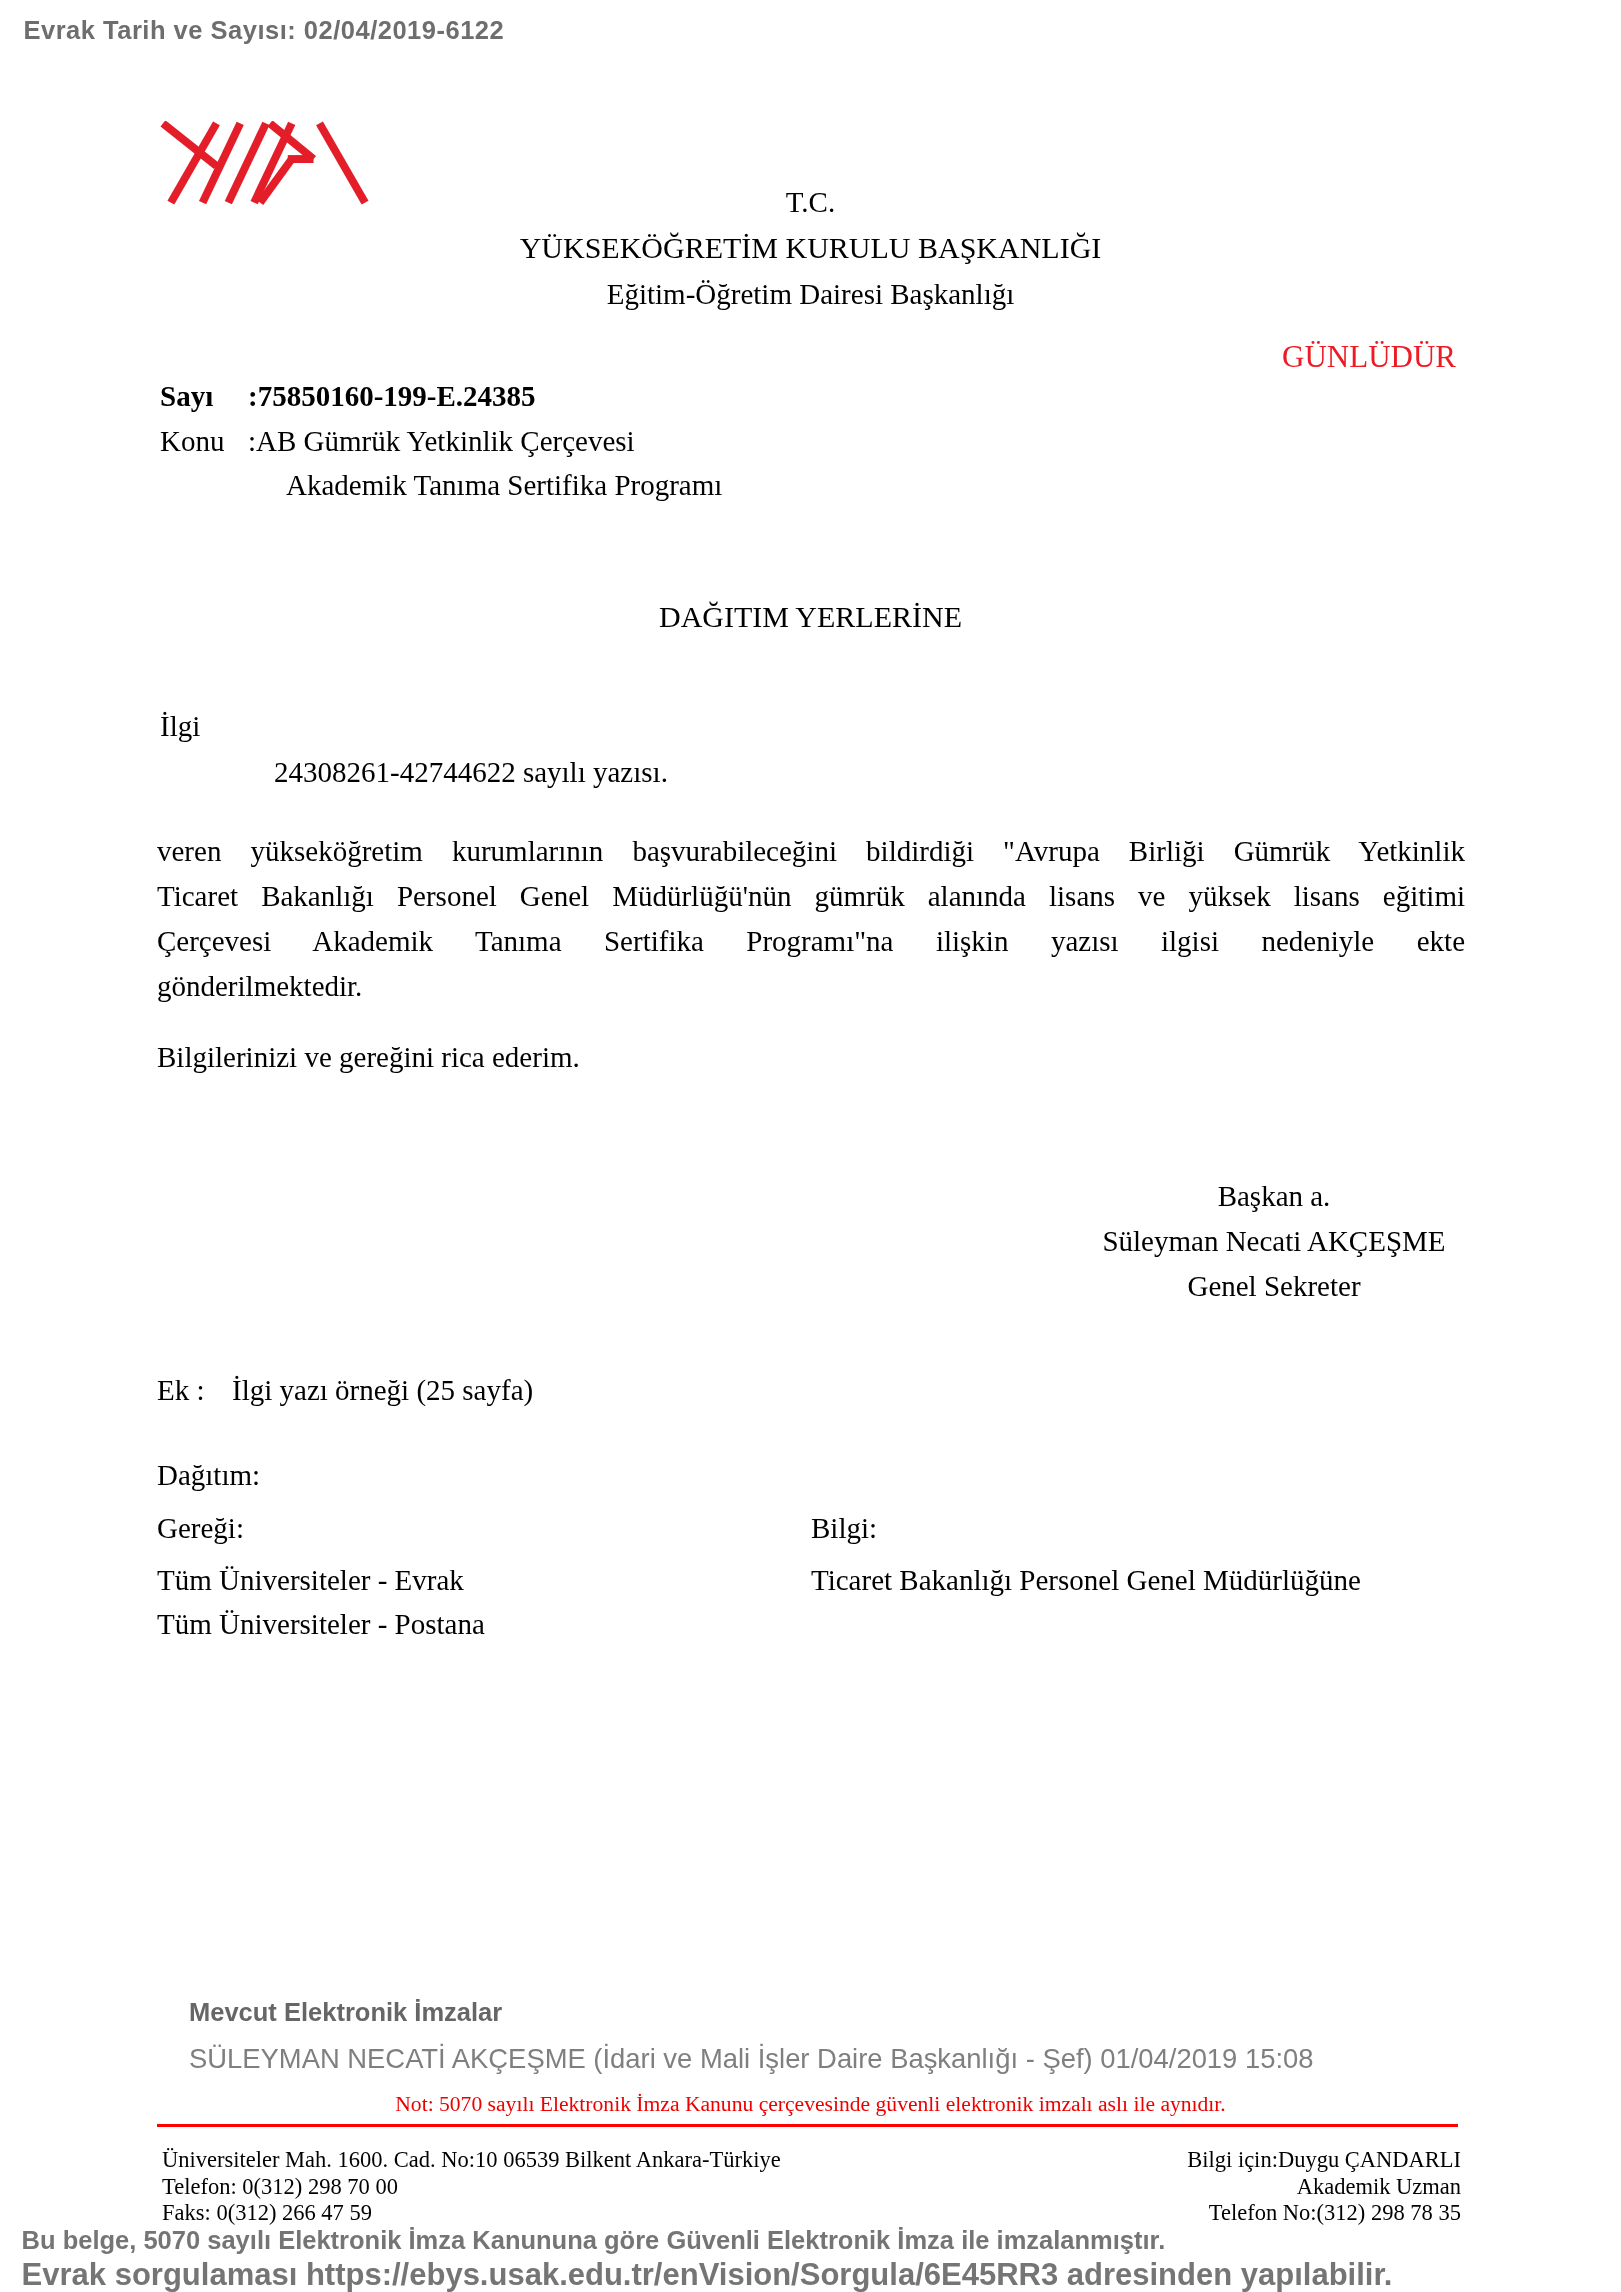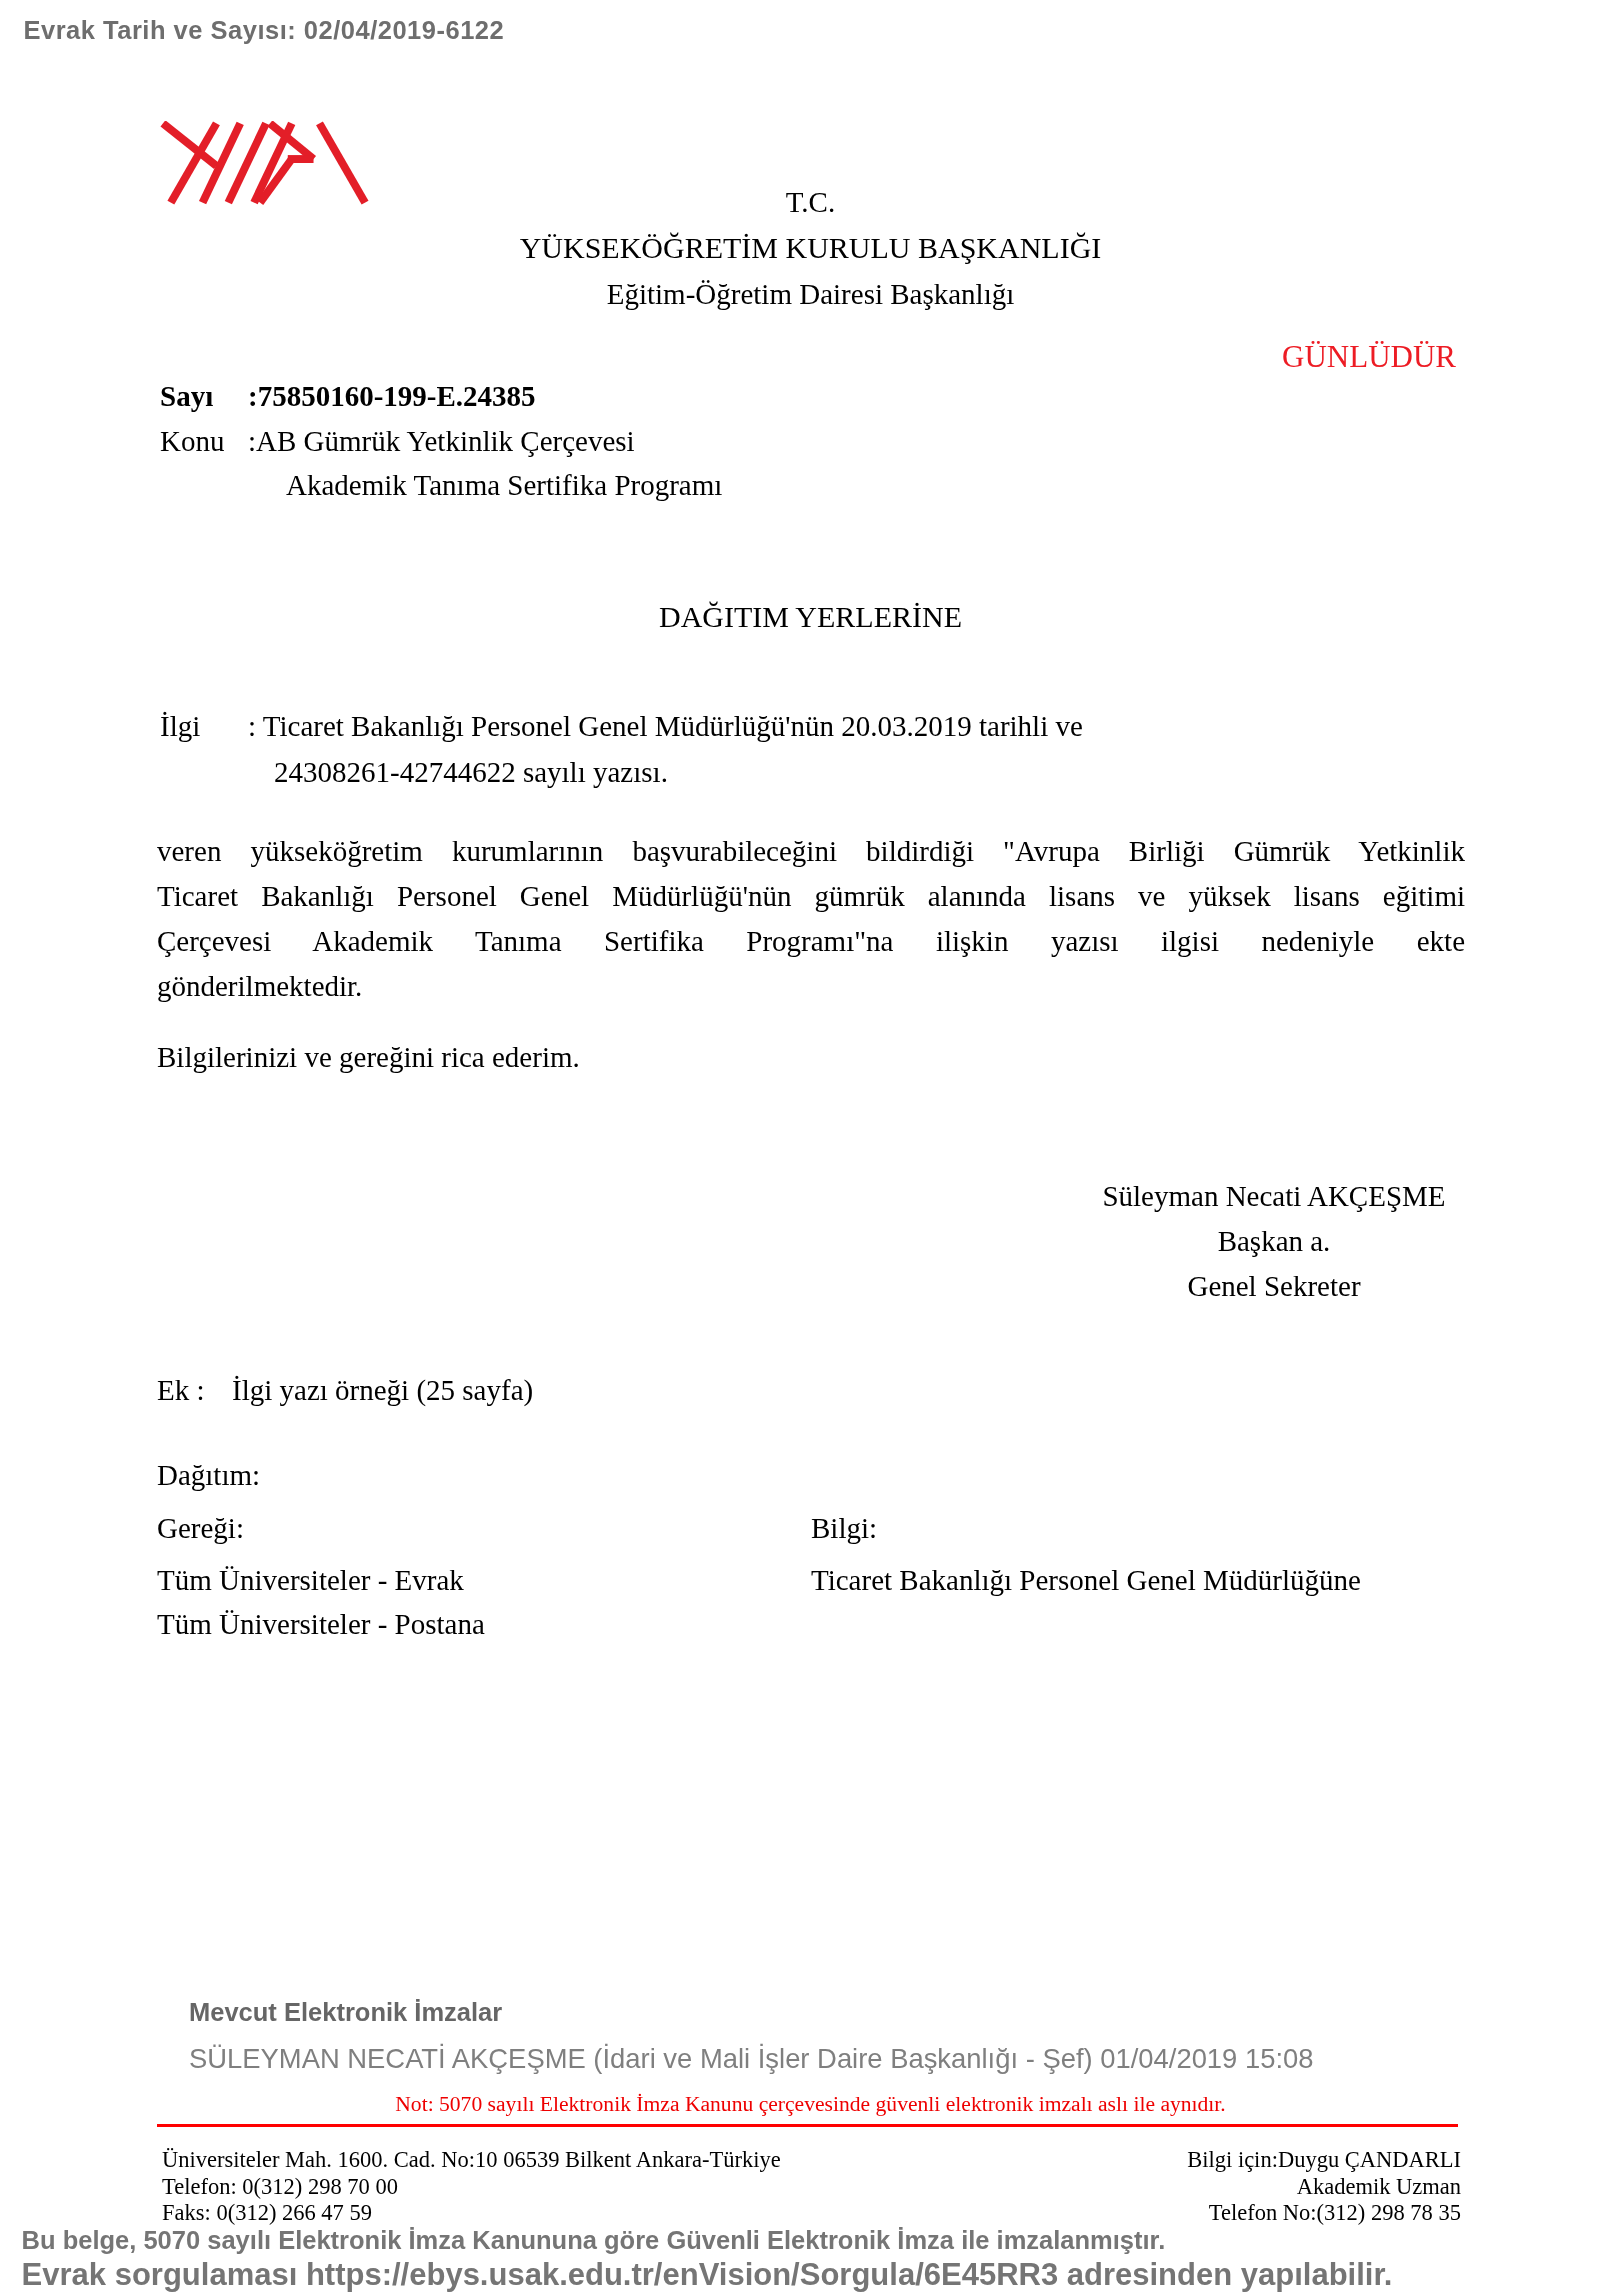--- a/index.html
+++ b/index.html
@@ -98,35 +98,34 @@
 
   <div class="abs meta-label row-sayi">Sayı</div>
   <div class="abs meta-value row-sayi">:75850160-199-E.24385</div>
   <div class="abs meta-label row-konu">Konu</div>
   <div class="abs meta-value row-konu">:AB Gümrük Yetkinlik Çerçevesi</div>
   <div class="abs konu-line2">Akademik Tanıma Sertifika Programı</div>
 
   <div class="abs recipient">DAĞITIM YERLERİNE</div>
 
   <div class="abs meta-label row-ilgi">İlgi</div>
-  <div class="abs meta-value row-ilgi">: Ticaret Bakanlığı Personel Genel Müdürlüğü'nün 20.03.2019 tarihli ve</div>
   <div class="abs ilgi-line2">24308261-42744622 sayılı yazısı.</div>
 
   <div class="abs body-par">
     <div class="just">veren yükseköğretim kurumlarının başvurabileceğini bildirdiği "Avrupa Birliği Gümrük Yetkinlik</div>
     <div class="just">Ticaret Bakanlığı Personel Genel Müdürlüğü'nün gümrük alanında lisans ve yüksek lisans eğitimi</div>
     <div class="just">Çerçevesi Akademik Tanıma Sertifika Programı"na ilişkin yazısı ilgisi nedeniyle ekte</div>
     <div class="last">gönderilmektedir.</div>
   </div>
 
   <div class="abs closing">Bilgilerinizi ve gereğini rica ederim.</div>
 
   <div class="abs signature">
+    <div>Başkan a.</div>
     <div>Süleyman Necati AKÇEŞME</div>
-    <div>Başkan a.</div>
     <div>Genel Sekreter</div>
   </div>
 
   <div class="abs ek-label">Ek :</div>
   <div class="abs ek-value">İlgi yazı örneği (25 sayfa)</div>
 
   <div class="abs dagitim-heading">Dağıtım:</div>
   <div class="abs geregi-label">Gereği:</div>
   <div class="abs bilgi-label">Bilgi:</div>
   <div class="abs geregi-item1">Tüm Üniversiteler - Evrak</div>

